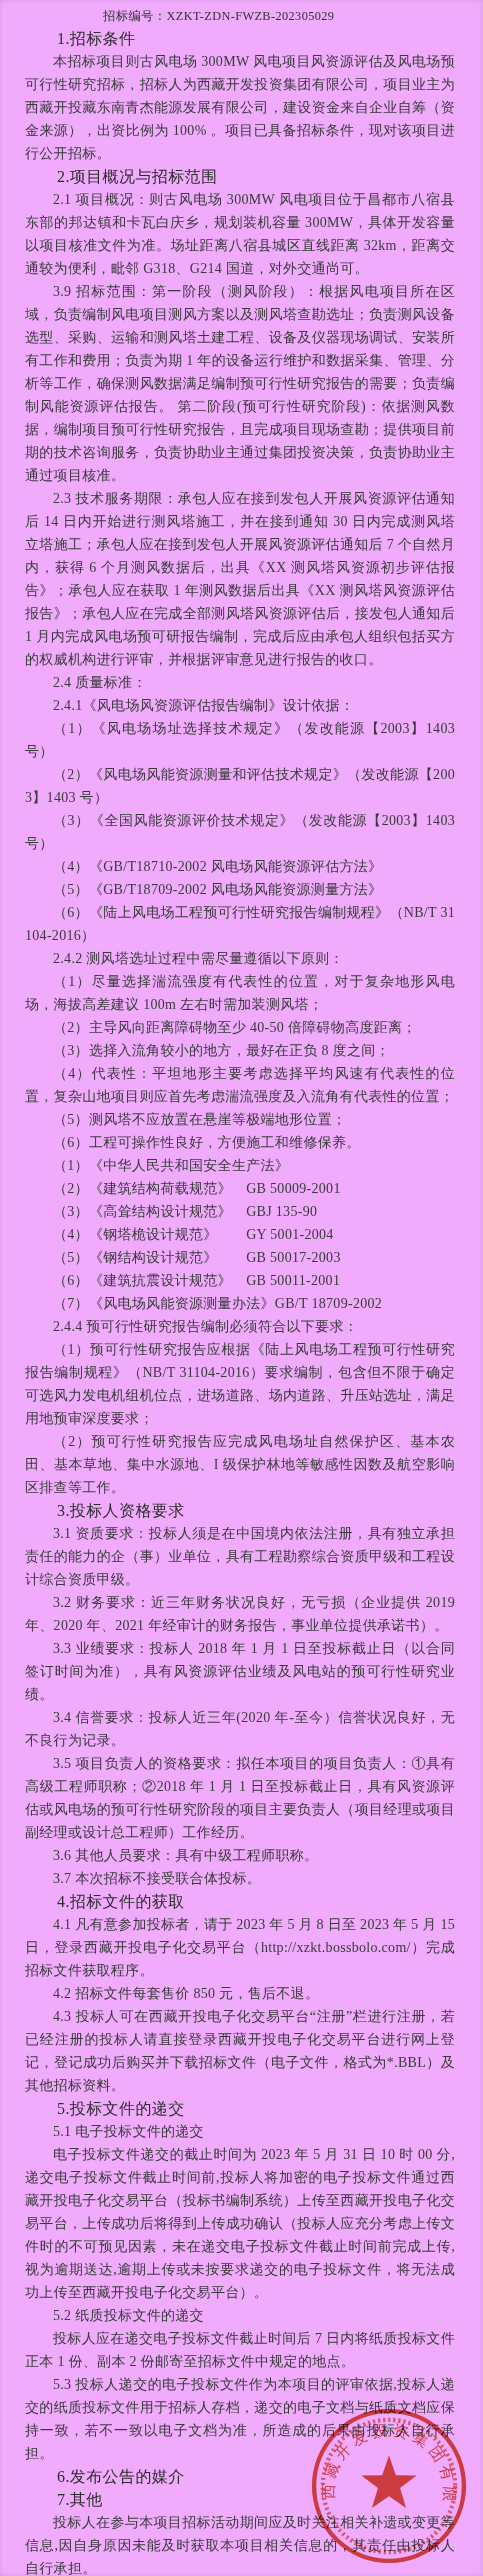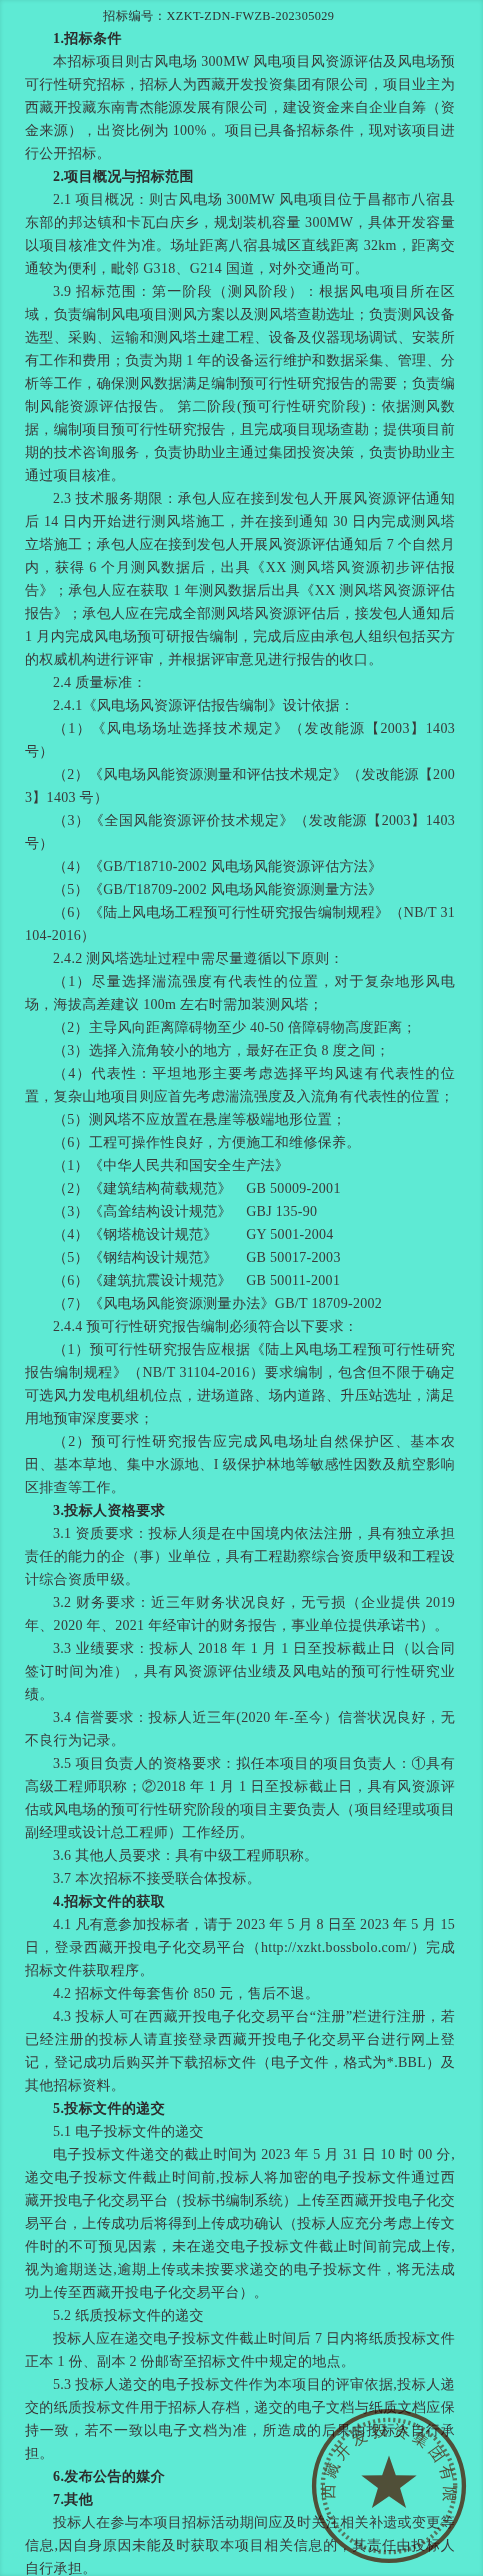--- a/index.html
+++ b/index.html
@@ -1,38 +1,38 @@
 <!DOCTYPE html>
 <html style="font-size:11.2px"><head>
 <meta charset="utf-8">
 <style>
   html,body{margin:0;padding:0;background:#e9e9e7;}
   .page{
     position:relative;
     width:483px;
     height:2576px;
     margin:0 auto;
-    background:#5eead4;
+    background:#f0abfc;
     box-shadow:inset 0 0 4.2px rgba(0,0,0,.12);
     font-family:"Liberation Serif","DejaVu Serif",serif;
     color:#3a3a3a;
     overflow:hidden;
   }
   .content{padding:5.6px 28px 0 25px;}
   .doc-number{
     font-size:12.3px;
     line-height:21px;
     padding-left:78px;
     letter-spacing:0.4px;
     color:#303030;
     white-space:nowrap;
   }
   .h{
-    font-size:14px;
-    font-weight:bold;
+    font-size:16px;
+    font-weight:normal;
     margin:0;
     text-indent:2em;
     line-height:23px;
     color:#2d2d2d;
     letter-spacing:0.4px;
   }
   .para{
     margin:0;
     font-size:14px;
     line-height:23px;

